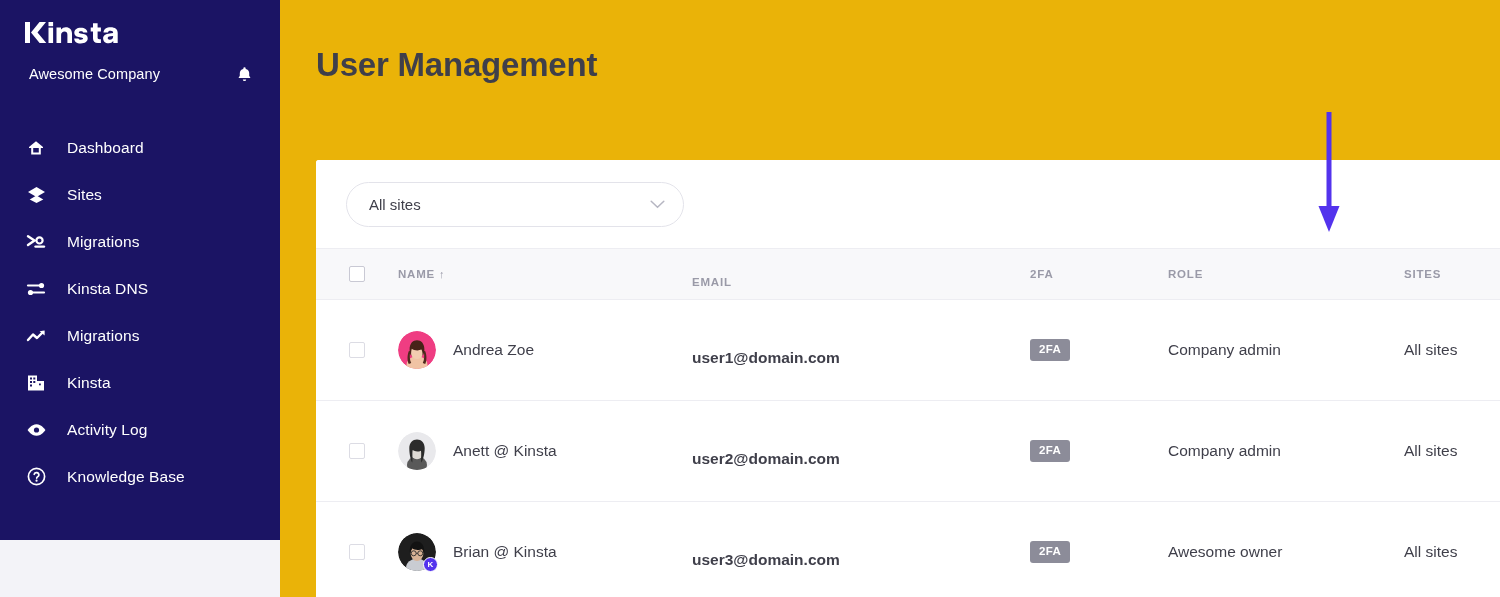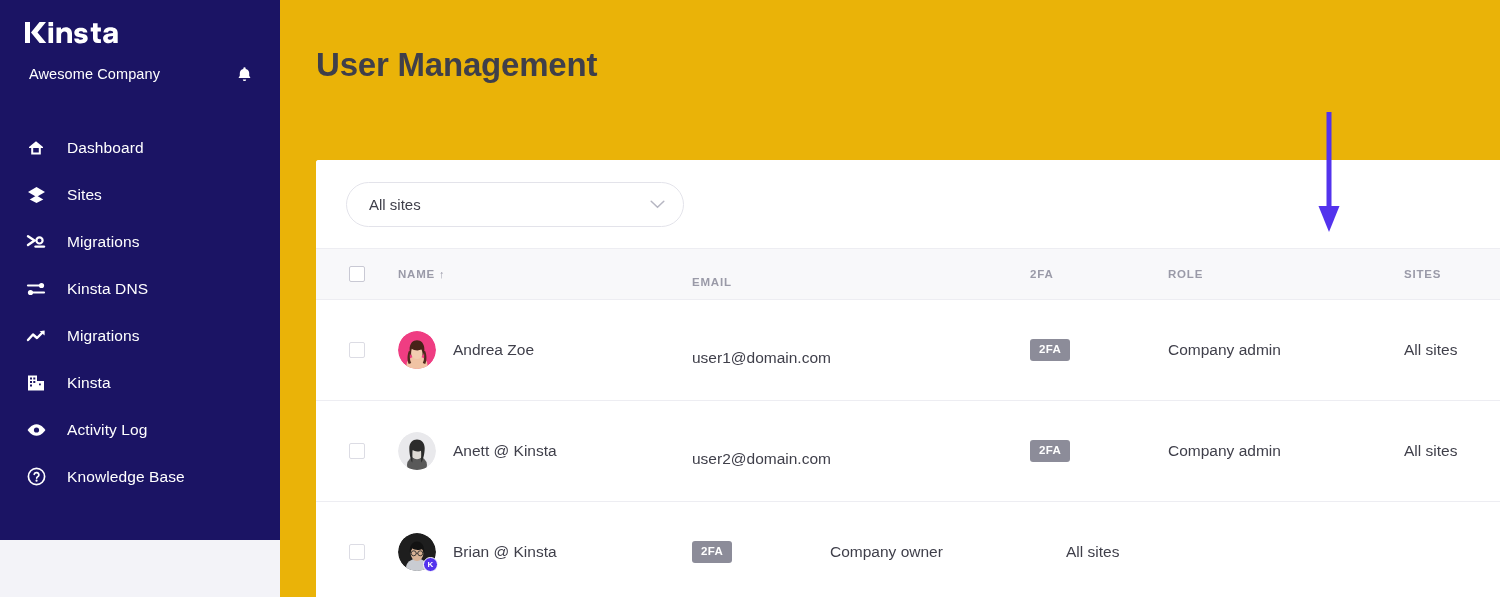--- a/index.html
+++ b/index.html
@@ -225,20 +225,21 @@
   }
   .uname {
     font-size: 15.5px;
     color: #3f3f4a;
     margin-left: 17px;
     white-space: nowrap;
   }
   .uemail {
     font-size: 15.5px;
     color: #3f3f4a;
+    font-weight: bold;
   }
   .badge2fa {
     display: inline-block;
     background: #8c8c99;
     color: #ffffff;
     font-size: 11.5px;
     font-weight: bold;
     letter-spacing: .4px;
     padding: 5px 9px 5px 9px;
     border-radius: 3px;
@@ -492,24 +493,25 @@
                   <path d="M11.8 17.8 c0 -6 3.2 -9.4 7.2 -9.4 c4.0 0 7.2 3.4 7.2 9.4 c0 1.2 -0.2 2.3 -0.4 3.0 c-0.2 -2.2 -0.9 -3.9 -1.6 -4.8 c-2.8 1.5 -8.0 1.2 -10.0 -0.7 c-1.0 1.3 -1.7 3.4 -1.9 5.5 c-0.3 -0.8 -0.5 -1.9 -0.5 -3.0 z" fill="#121212"></path>
                   <circle cx="15.7" cy="20.3" r="2.5" fill="none" stroke="#2e2e2e" stroke-width="0.9"></circle>
                   <circle cx="22.3" cy="20.3" r="2.5" fill="none" stroke="#2e2e2e" stroke-width="0.9"></circle>
                   <path d="M18.2 20.3 h1.6" stroke="#2e2e2e" stroke-width="0.9"></path>
                 </svg>
               </span>
               <span class="kbadge">K</span>
             </span>
             <span class="uname">Brian @ Kinsta</span>
           </div>
+          <div class="c-email uemail">user3@domain.com</div>
           <div class="c-2fa">
             <span class="badge2fa">2FA</span>
           </div>
-          <div class="c-role urole">Company owner</div>
+          <div class="c-role urole">Awesome owner</div>
           <div class="c-sites usites">All sites</div>
         </div>
 
       </div>
     </div>
 
     <div class="arrow-ann">
       <svg width="24" height="124" viewBox="0 0 24 124">
         <path d="M12 2 V98" stroke="#5333ed" stroke-width="5" stroke-linecap="butt"></path>
         <polygon points="12,122 1.5,96 22.5,96" fill="#5333ed"></polygon>

